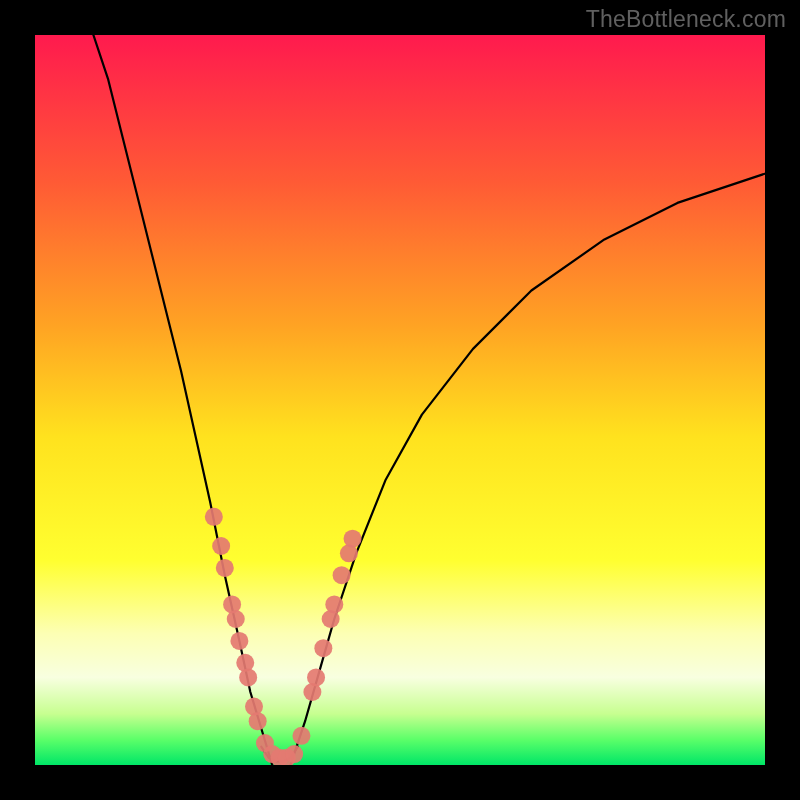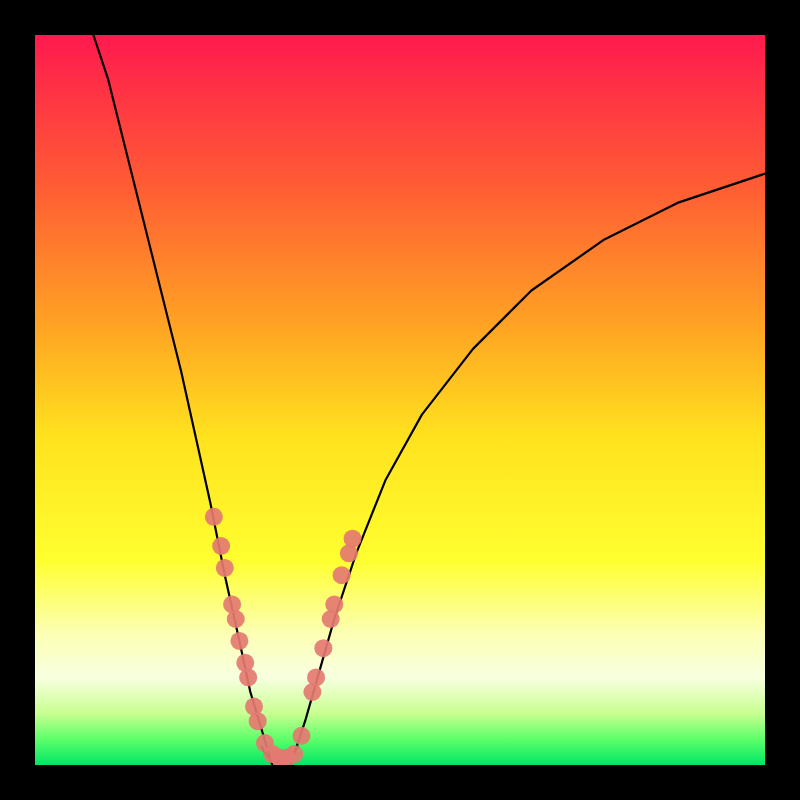--- a/index.html
+++ b/index.html
@@ -101,14 +101,15 @@
           <circle cx="295.65" cy="584.00" r="9" fill="#e47a71" fill-opacity="0.92"></circle>
           <circle cx="299.30" cy="569.40" r="9" fill="#e47a71" fill-opacity="0.92"></circle>
           <circle cx="306.60" cy="540.20" r="9" fill="#e47a71" fill-opacity="0.92"></circle>
           <circle cx="313.90" cy="518.30" r="9" fill="#e47a71" fill-opacity="0.92"></circle>
           <circle cx="317.55" cy="503.70" r="9" fill="#e47a71" fill-opacity="0.92"></circle>
         </g>
     </svg>
 
   </div>
 
+  <div class="watermark">TheBottleneck.com</div>
 
 </div>
 
 </body></html>

